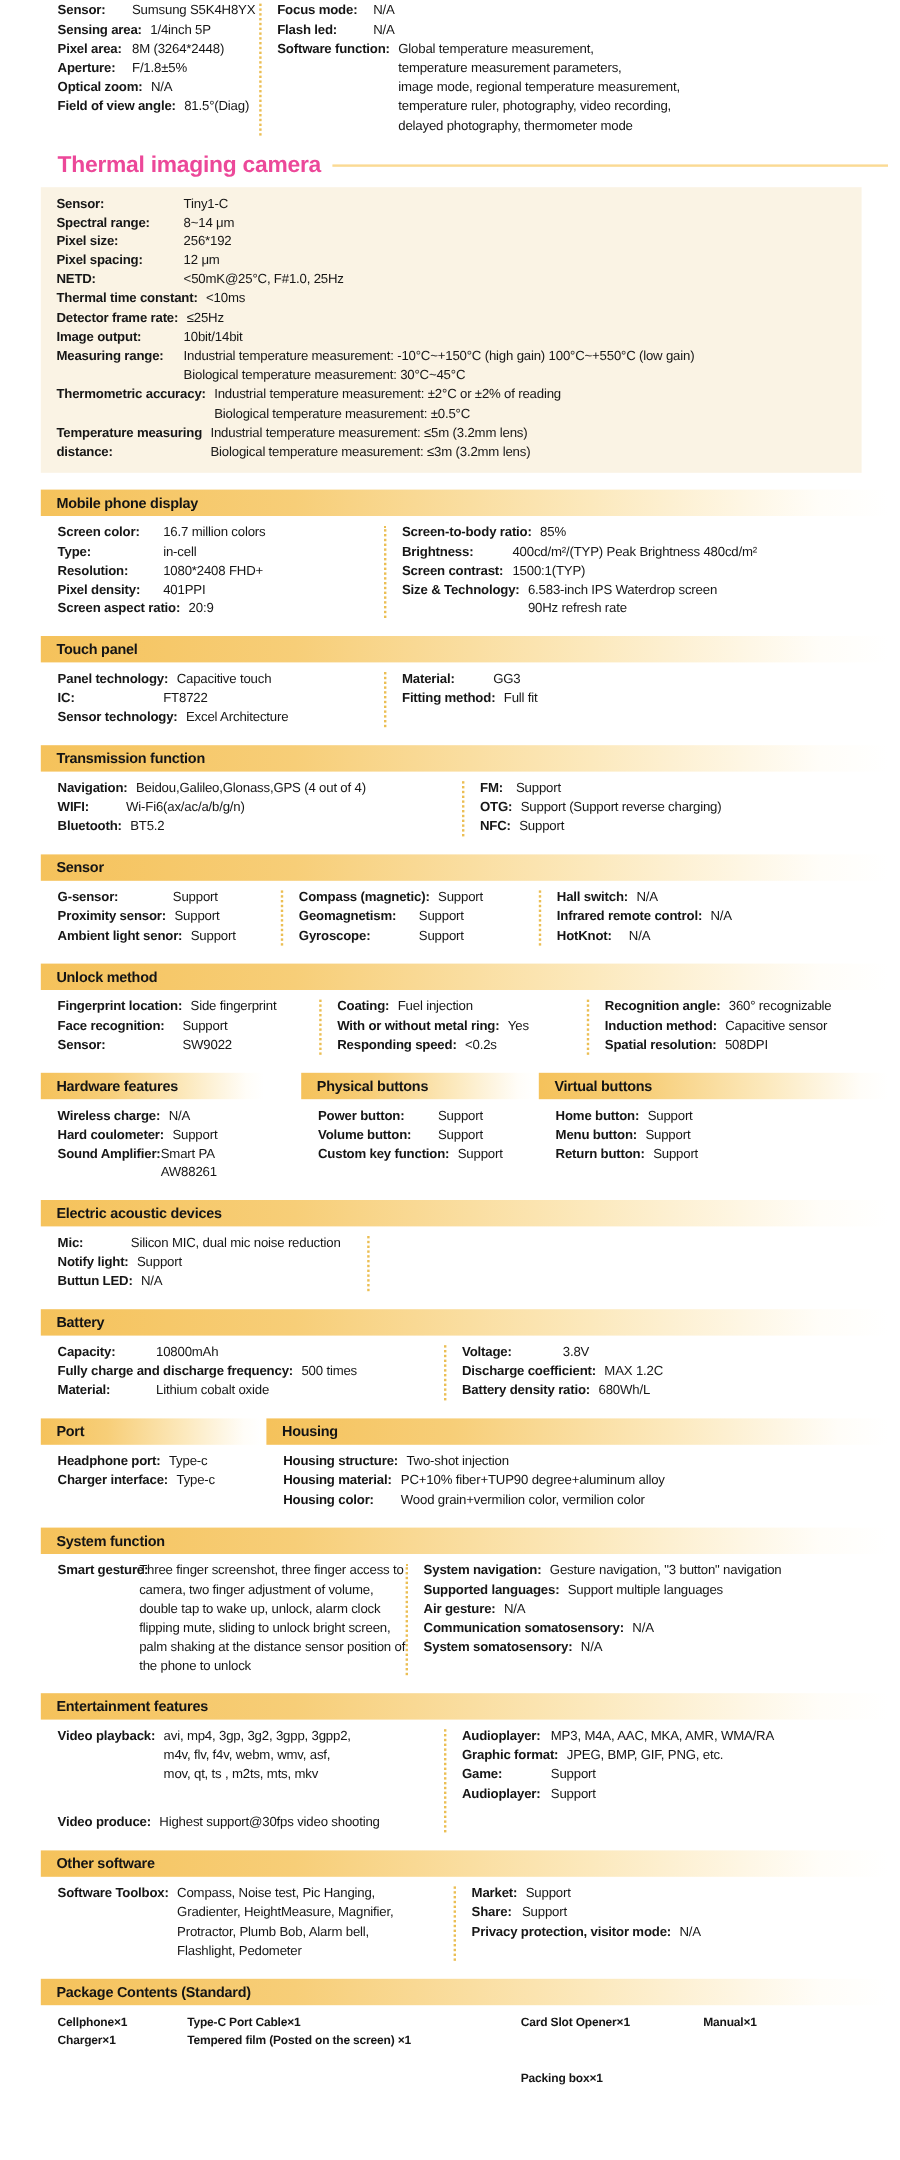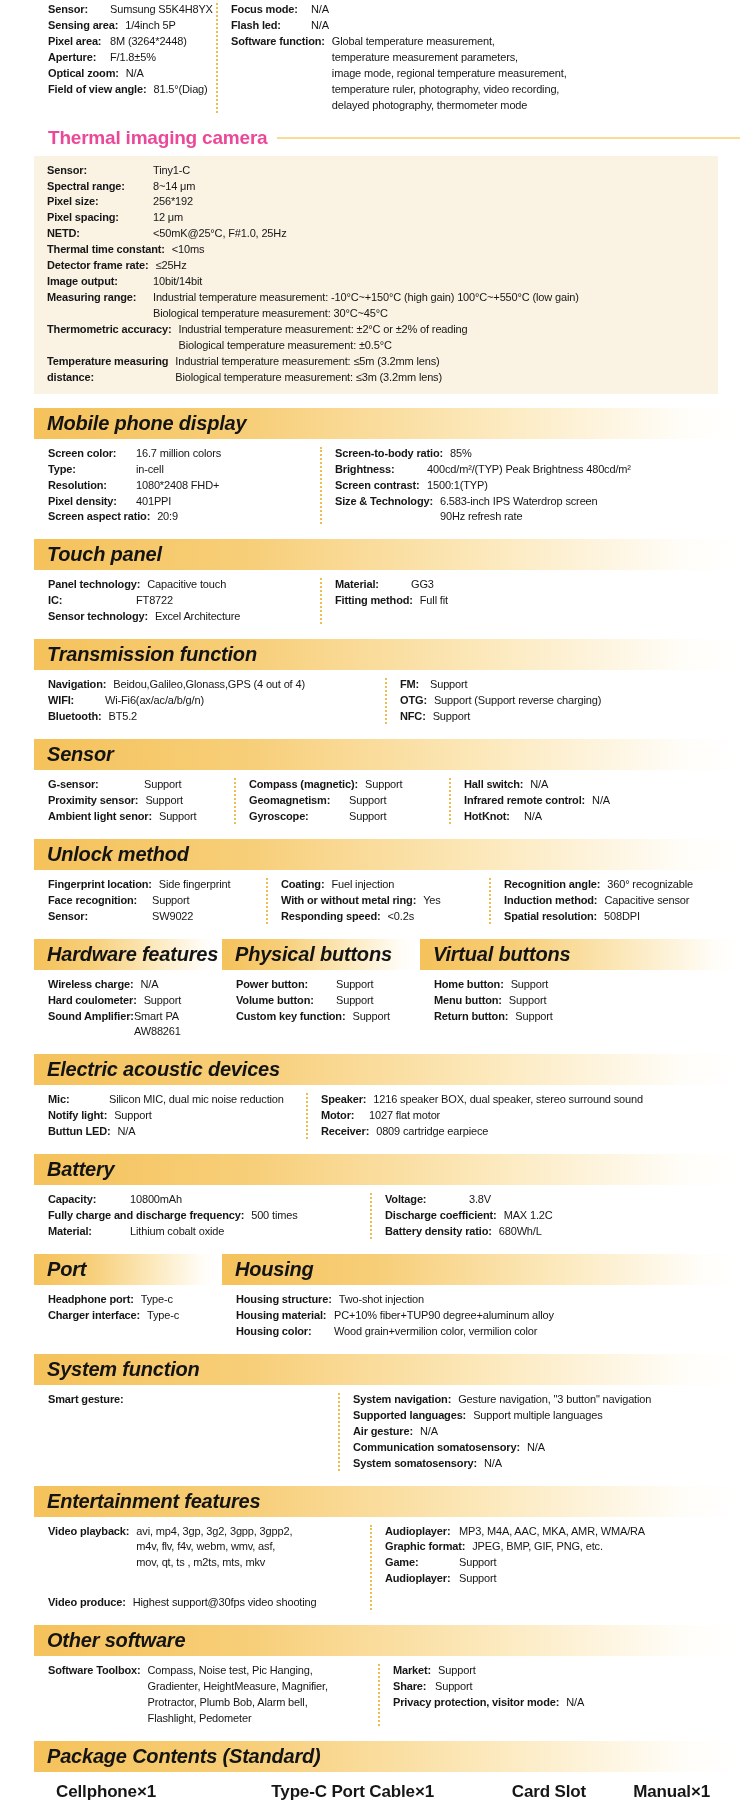--- a/index.html
+++ b/index.html
@@ -19,46 +19,46 @@
   .gap-rows .kv + .kv { margin-top:24px; }
 
   .cols { display:flex; align-items:stretch; }
   .vdot { border-left:2px dotted #EBBE53; margin:1px 0; }
   .pad-l { padding-left:13px; }
 
   
   .bar {
     background:linear-gradient(90deg,#F5C25B 0%,#F7CE78 30%,#FCE9BD 65%,#FFFDF8 92%,#ffffff 100%);
     margin:14px -30px 7px -14px; padding:4px 0 4px 13px;
-    font-size:20px; font-weight:700; color:#141414; letter-spacing:-0.2px;font-style:italic;
+    font-size:12px; font-weight:700; color:#141414; letter-spacing:-0.2px;
   }
   .trio .bar, .duo .bar { margin:0 0 7px -14px; }
   .bar.bleed-r { margin-right:-30px; }
 
   
   .orange-title-row { display:flex; align-items:center; margin:13px 0 7px; }
   .orange-title { margin:0; font-size:19px; font-weight:700; color:#ec4899; letter-spacing:-0.2px; }
   .title-line { flex:1; height:2px; background:#FBDA93; margin-left:10px; margin-right:-30px; }
 
   .cream-box {
     background:#FAF3E4; margin:0 -8px 0 -14px; padding:7px 12px 8px 13px;
   }
 
   .trio { display:flex; margin-top:14px; }
   .trio .t-col1 { width:172px; margin-right:16px; }
-  .trio .t-col2 { width:182px; margin-right:16px; }
+  .trio .t-col2 { width:182px; margin-right:16px;margin-left:29px; }
   .trio .t-col3 { flex:1; }
 
   .duo { display:flex; margin-top:14px; }
   .duo .d-port { width:170px; margin-right:18px; }
   .duo .d-housing { flex:1; }
 
   .pkg { display:flex; margin-top:2px; }
   .pkg-col { display:flex; flex-direction:column; }
-  .pkg-item { font-size:17px; font-weight:700; line-height:1.5; letter-spacing:-0.15px;text-align:right; }
+  .pkg-item { font-size:10px; font-weight:700; line-height:1.5; letter-spacing:-0.15px; }
   .pkg .p1 { width:108px; } .pkg .p2 { width:278px; } .pkg .p3 { width:152px;gap:32px; } .pkg .p4 { flex:1; }
 </style>
 </head>
 <body>
 
 <div class="page">
 
   <section>
     <div class="cols">
       <div class="col" style="width:168px;--lw:62px">
@@ -445,34 +445,20 @@
           <div class="kv">
             <span class="k">Notify light:</span>
             <span class="v">Support</span>
           </div>
           <div class="kv">
             <span class="k">Buttun LED:</span>
             <span class="v">N/A</span>
           </div>
         </div>
       <div class="vdot"></div>
-      <div class="col pad-l" style="flex:1;--lw:48px">
-          <div class="kv">
-            <span class="k">Speaker:</span>
-            <span class="v">1216 speaker BOX, dual speaker, stereo surround sound</span>
-          </div>
-          <div class="kv">
-            <span class="k">Motor:</span>
-            <span class="v">1027 flat motor</span>
-          </div>
-          <div class="kv">
-            <span class="k">Receiver:</span>
-            <span class="v">0809 cartridge earpiece</span>
-          </div>
-        </div>
     </div>
   </section>
 
   <section>
     <h2 class="bar">Battery</h2>
     <div class="cols">
       <div class="col" style="width:322px;--lw:82px">
           <div class="kv">
             <span class="k">Capacity:</span>
             <span class="v">10800mAh</span>
@@ -536,20 +522,21 @@
         </div>
     </div>
   </div>
 
   <section>
     <h2 class="bar">System function</h2>
     <div class="cols">
       <div class="col" style="width:290px;--lw:68px">
           <div class="kv">
             <span class="k">Smart gesture:</span>
+            <span class="v">Three finger screenshot, three finger access to camera, two finger adjustment of volume, double tap to wake up, unlock, alarm clock flipping mute, sliding to unlock bright screen, palm shaking at the distance sensor position of the phone to unlock</span>
           </div>
         </div>
       <div class="vdot"></div>
       <div class="col inline pad-l" style="flex:1">
           <div class="kv">
             <span class="k">System navigation:</span>
             <span class="v">Gesture navigation, "3 button" navigation</span>
           </div>
           <div class="kv">
             <span class="k">Supported languages:</span>

